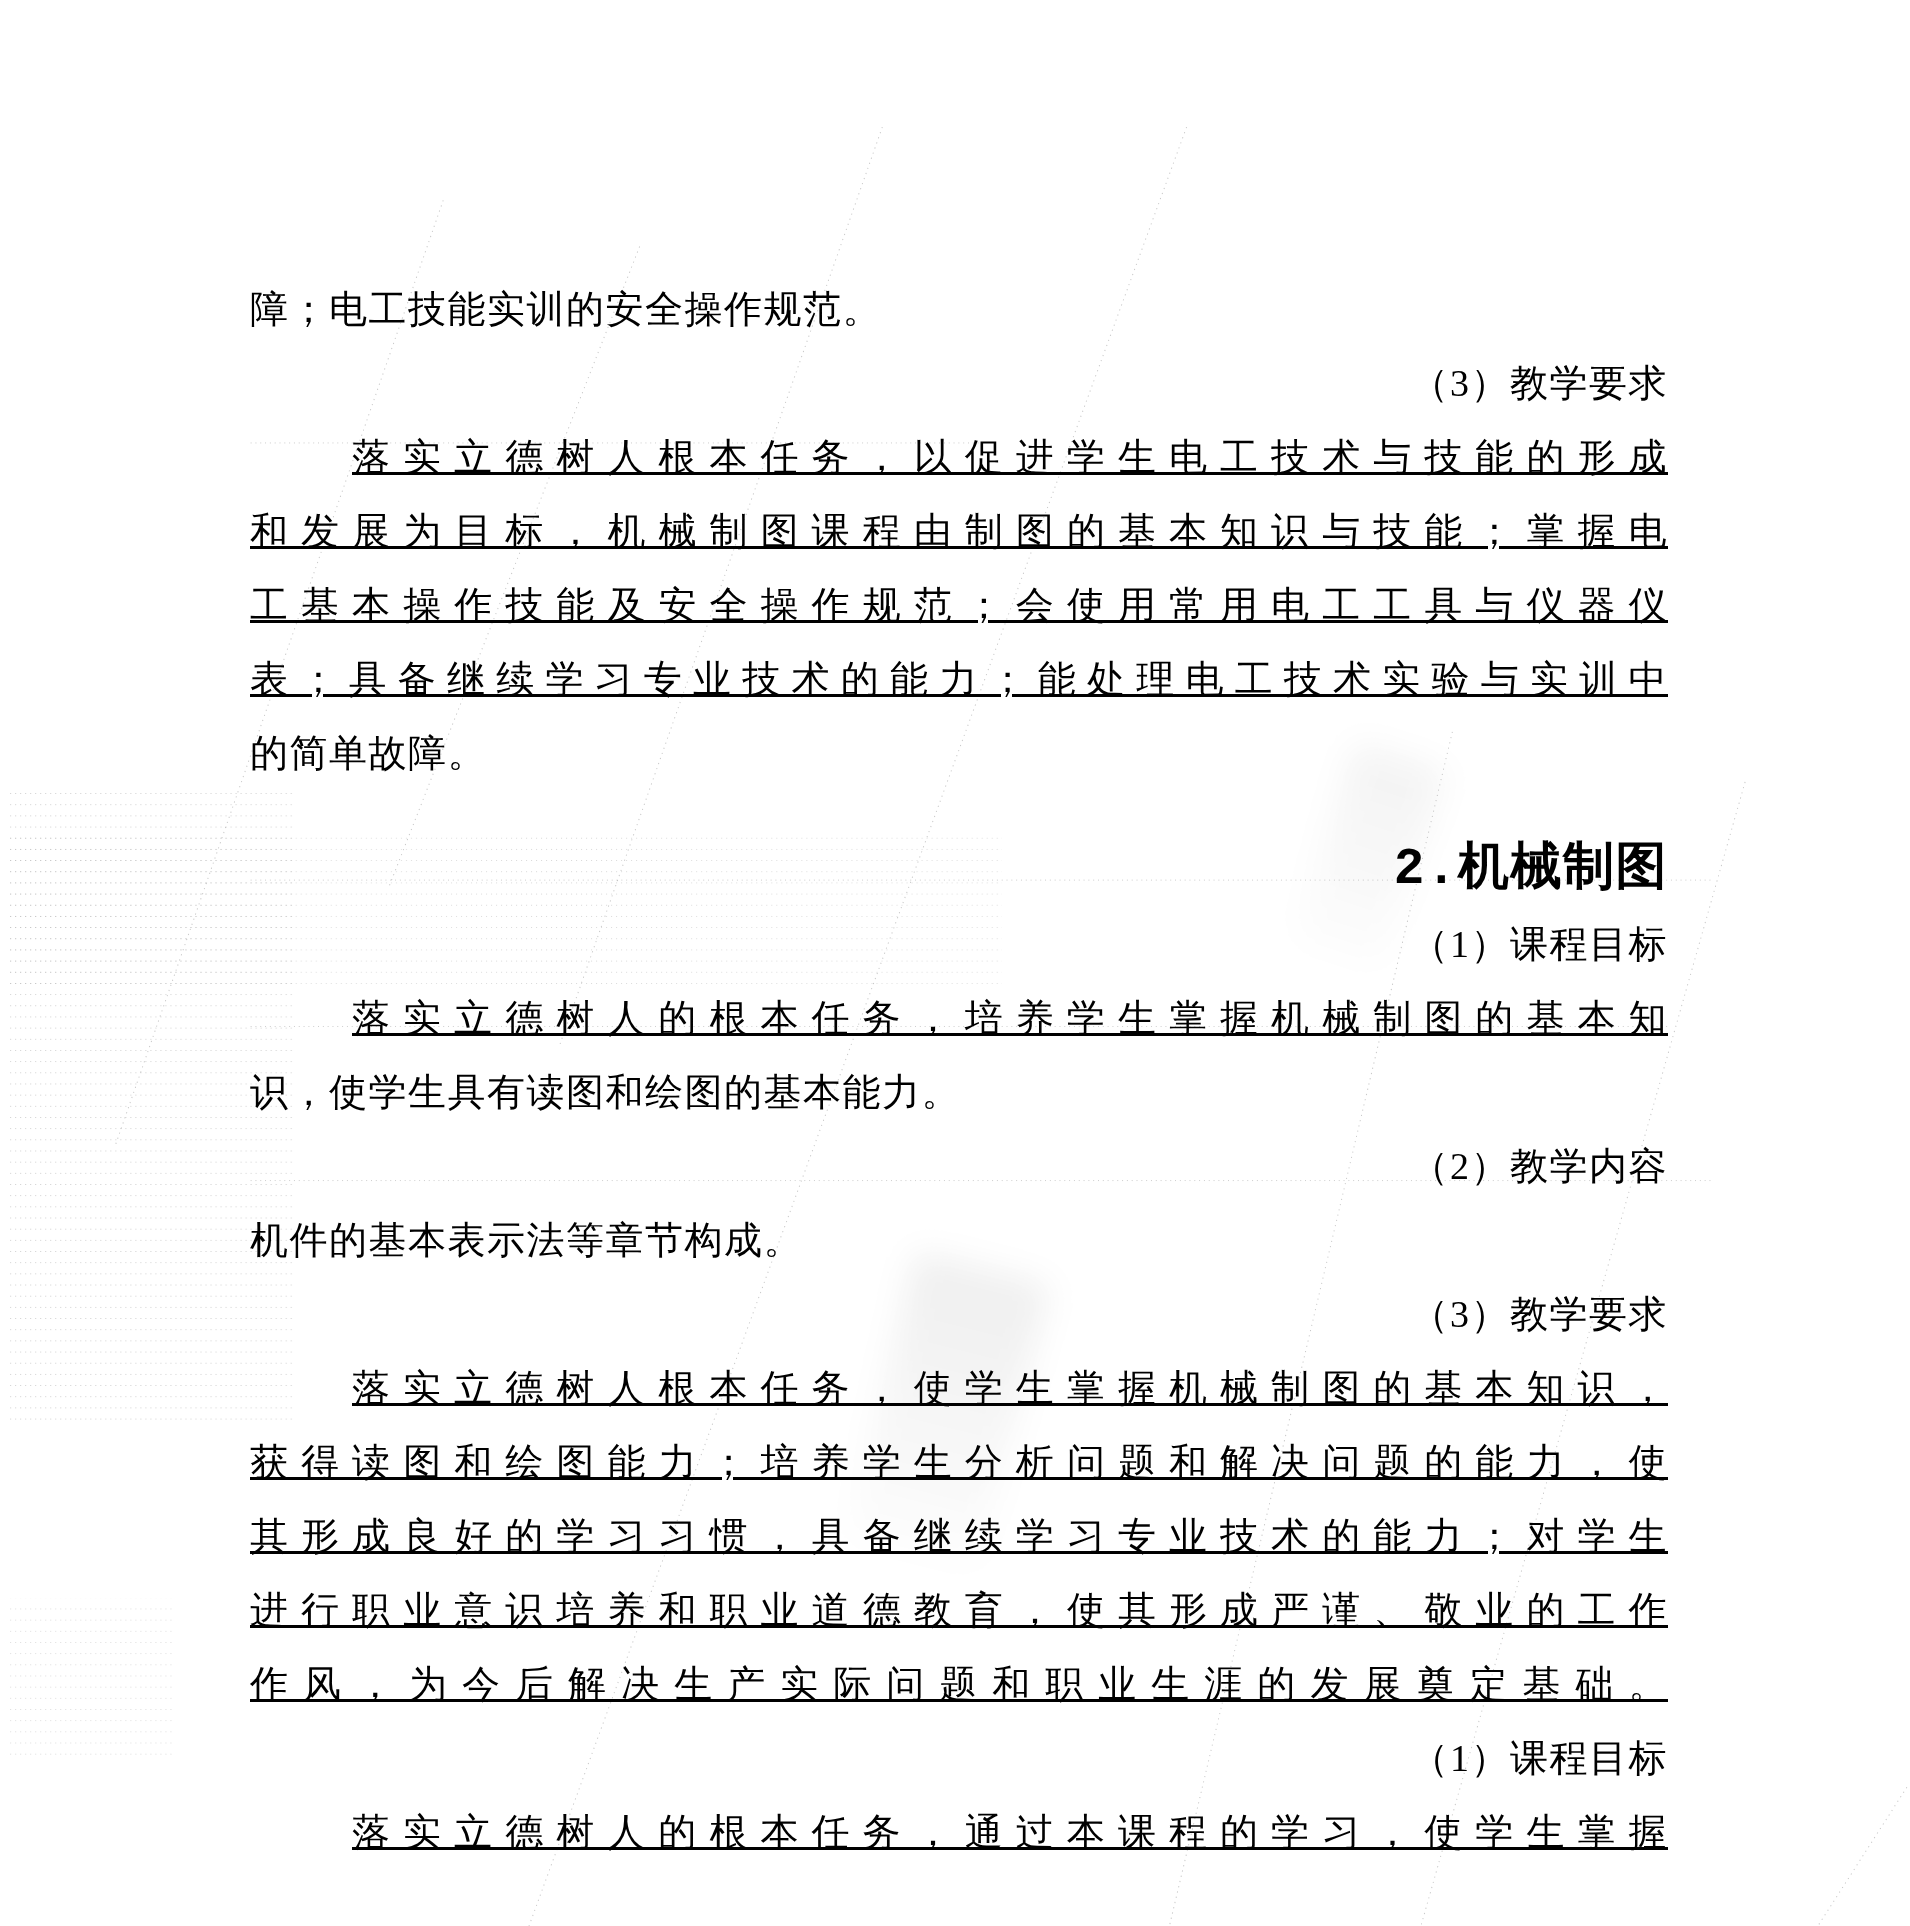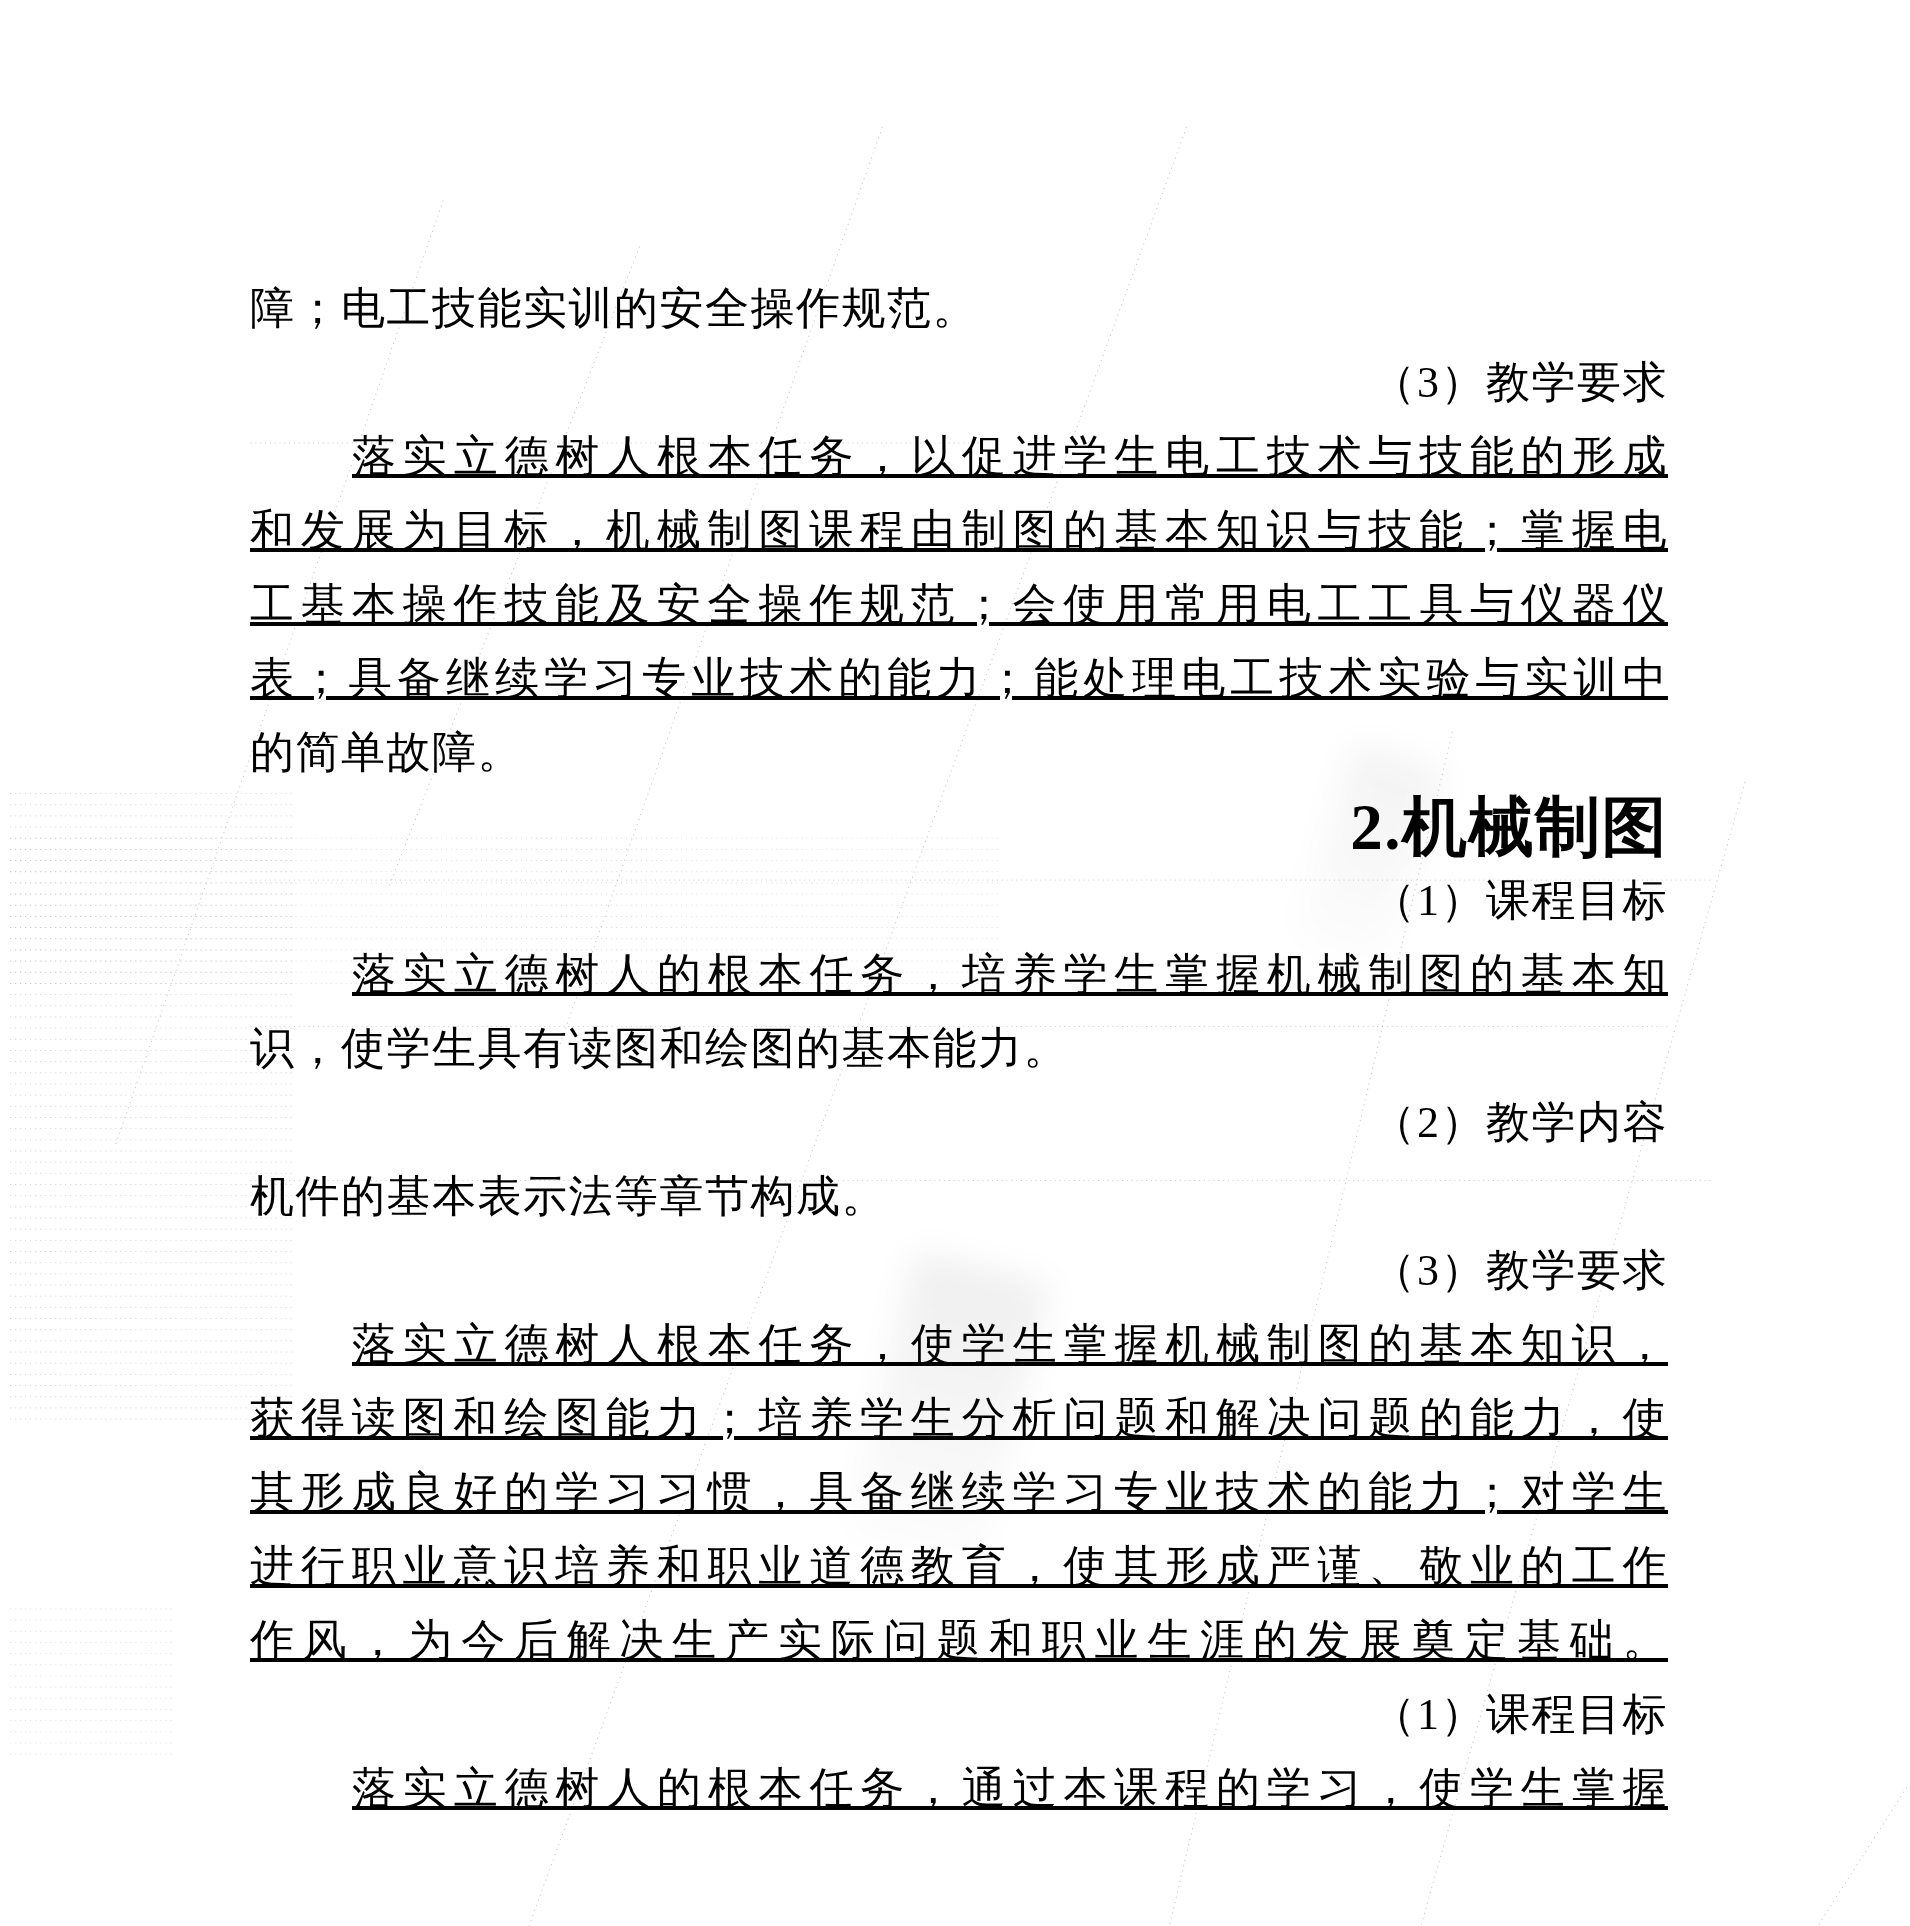--- a/index.html
+++ b/index.html
@@ -45,38 +45,39 @@
   .content {
     position: absolute;
     left: 250px;
     top: 272px;
     width: 1418px;
     z-index: 1;
   }
   .line {
     height: 74px;
     line-height: 74px;
-    font-size: 44px;
+    font-size: 38px;
     letter-spacing: 1.5px;
     white-space: nowrap;
   }
   .line.justify {
     white-space: normal;
     text-align: justify;
     text-align-last: justify;
     text-decoration: underline;
   }
   .line.indent {
     text-indent: 102px;
     text-align: right;
   }
   .line.heading {
-    font-family: Liberation Serif, serif;
+    font-family: Liberation Mono, monospace;
     font-weight: bold;
-    font-size: 65px;
+    font-size: 51px;
+    margin-top: 43px;
   }
 </style>
 </head>
 <body>
 
 <div class="page">
 
   <svg class="artifacts" viewBox="0 0 4960 7015" xmlns="http://www.w3.org/2000/svg" aria-hidden="true">
     <defs>
       <pattern id="dotrows" width="13" height="29" patternUnits="userSpaceOnUse">

